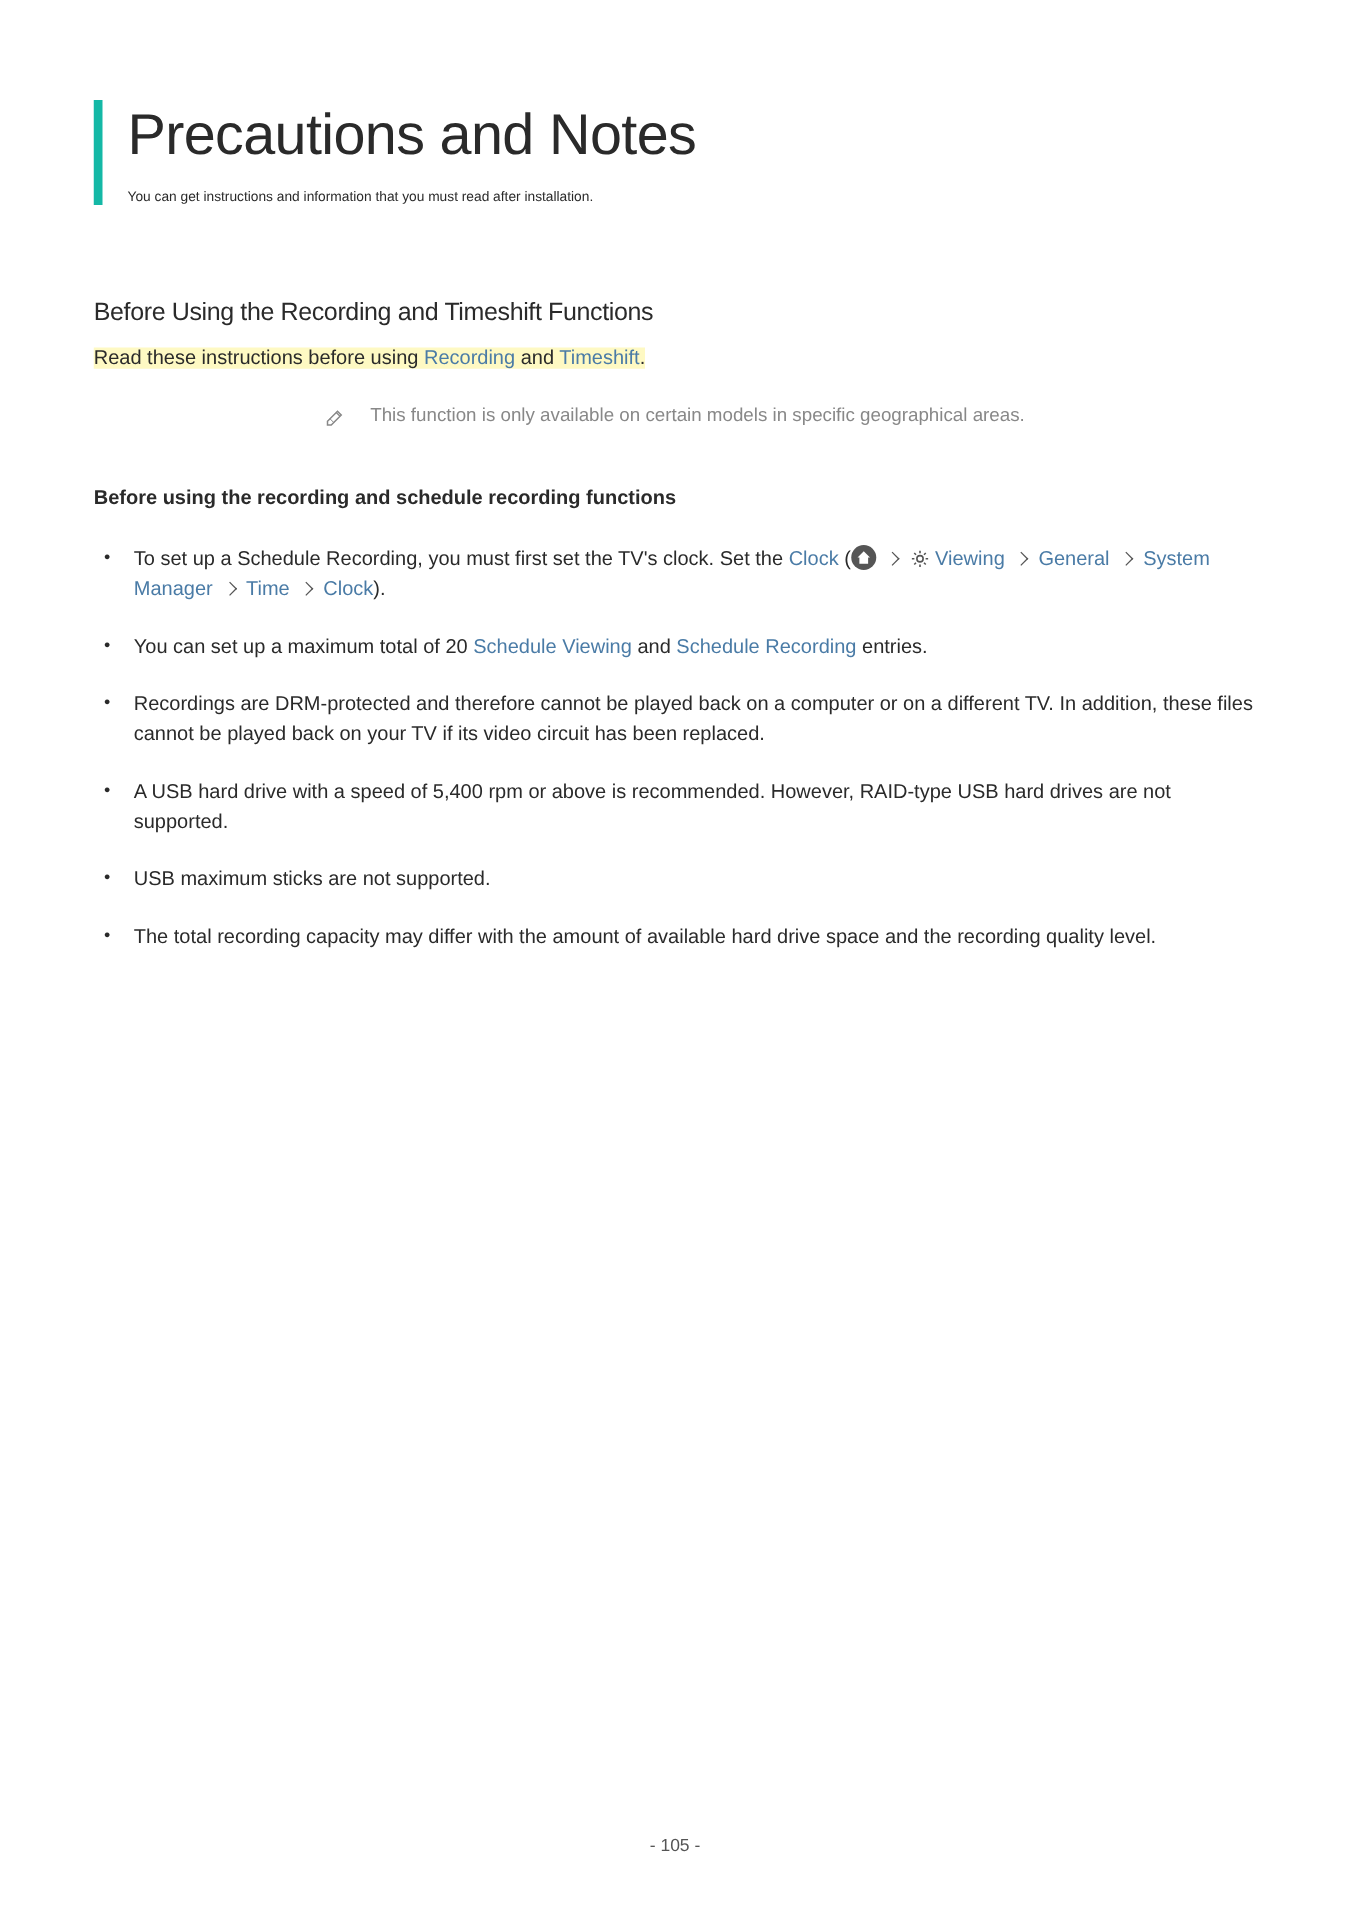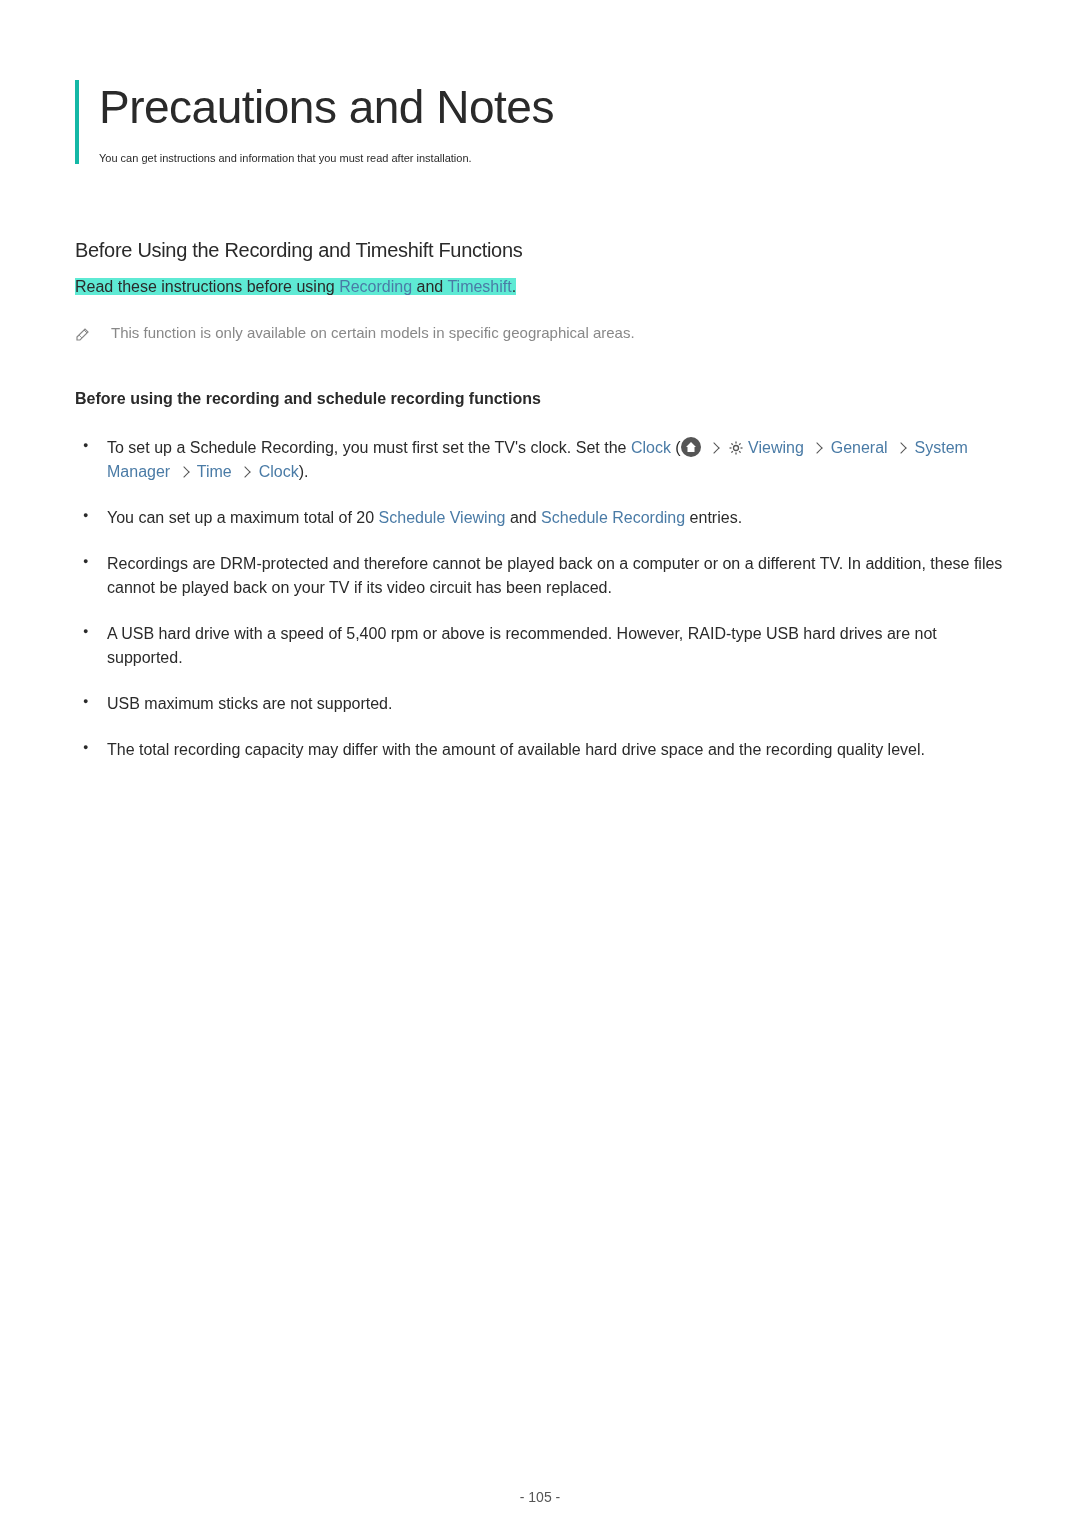--- a/index.html
+++ b/index.html
@@ -10,21 +10,21 @@
     body {
       font-family: Arial, Helvetica, sans-serif;
       background: #fff;
       width: 1080px;
       min-height: 1527px;
       padding: 80px 75px 40px 75px;
       position: relative;
       color: #2a2a2a;
     }
     .title-block {
-      border-left: 4px solid #14b8a6;
+      border-left: 7px solid #14b8a6;
       padding-left: 20px;
       margin-bottom: 75px;
     }
     .main-title {
       font-size: 46px;
       font-weight: 400;
       color: #2a2a2a;
       margin-bottom: 18px;
       letter-spacing: -0.5px;
     }
@@ -39,30 +39,31 @@
       color: #2a2a2a;
       margin-bottom: 16px;
       letter-spacing: -0.3px;
     }
     .section-intro {
       font-size: 16px;
       color: #2a2a2a;
       margin-bottom: 28px;
     }
     .highlight {
-      background-color: #5eead4;
+      background-color: #fef9c3;
     }
     .link-term {
       color: #4a7ba6;
     }
     .note-row {
       display: flex;
       align-items: flex-start;
       gap: 20px;
       margin-bottom: 48px;
+      justify-content: center;
     }
     .pencil-icon {
       flex-shrink: 0;
       width: 16px;
       height: 16px;
       margin-top: 2px;
     }
     .note-text {
       font-size: 15px;
       color: #888;
@@ -124,21 +125,21 @@
       border-top: 1.5px solid #555;
       border-right: 1.5px solid #555;
       transform: rotate(45deg);
       margin: 0 5px;
       vertical-align: middle;
       position: relative;
       top: -1px;
     }
     .page-number {
       position: absolute;
-      bottom: 22px;
+      bottom: 43px;
       left: 0;
       right: 0;
       text-align: center;
       font-size: 14px;
       color: #555;
     }
   </style>
 </head>
 <body>
 

